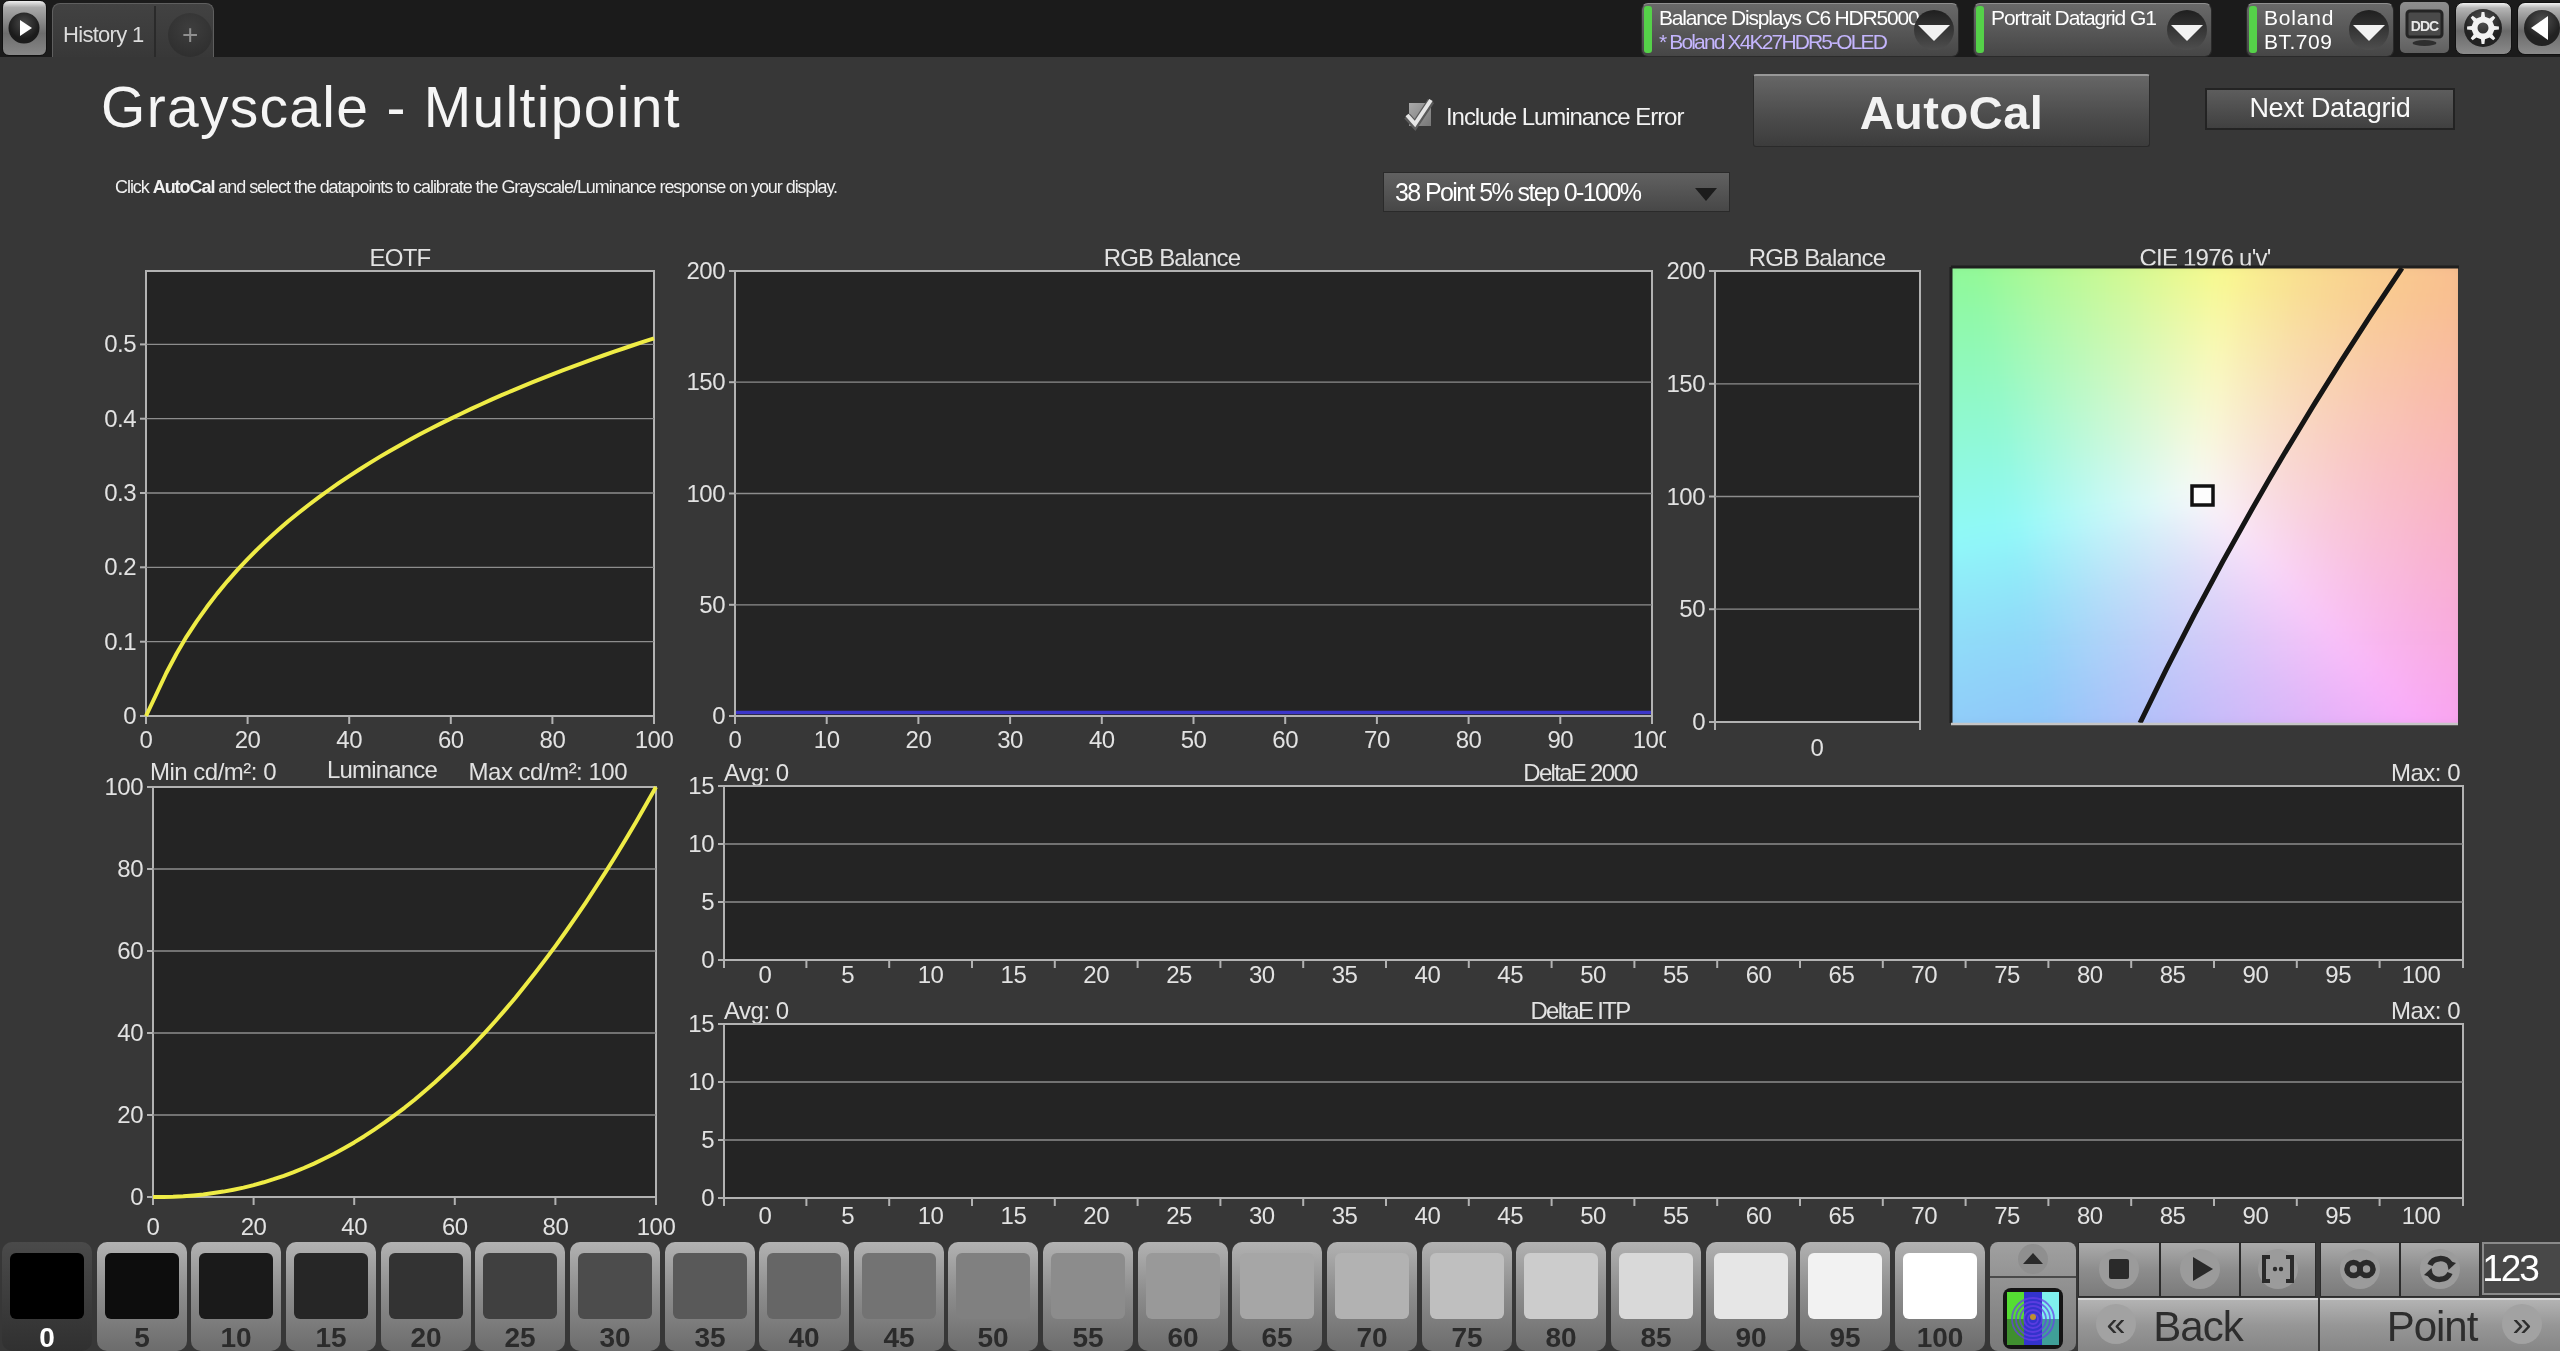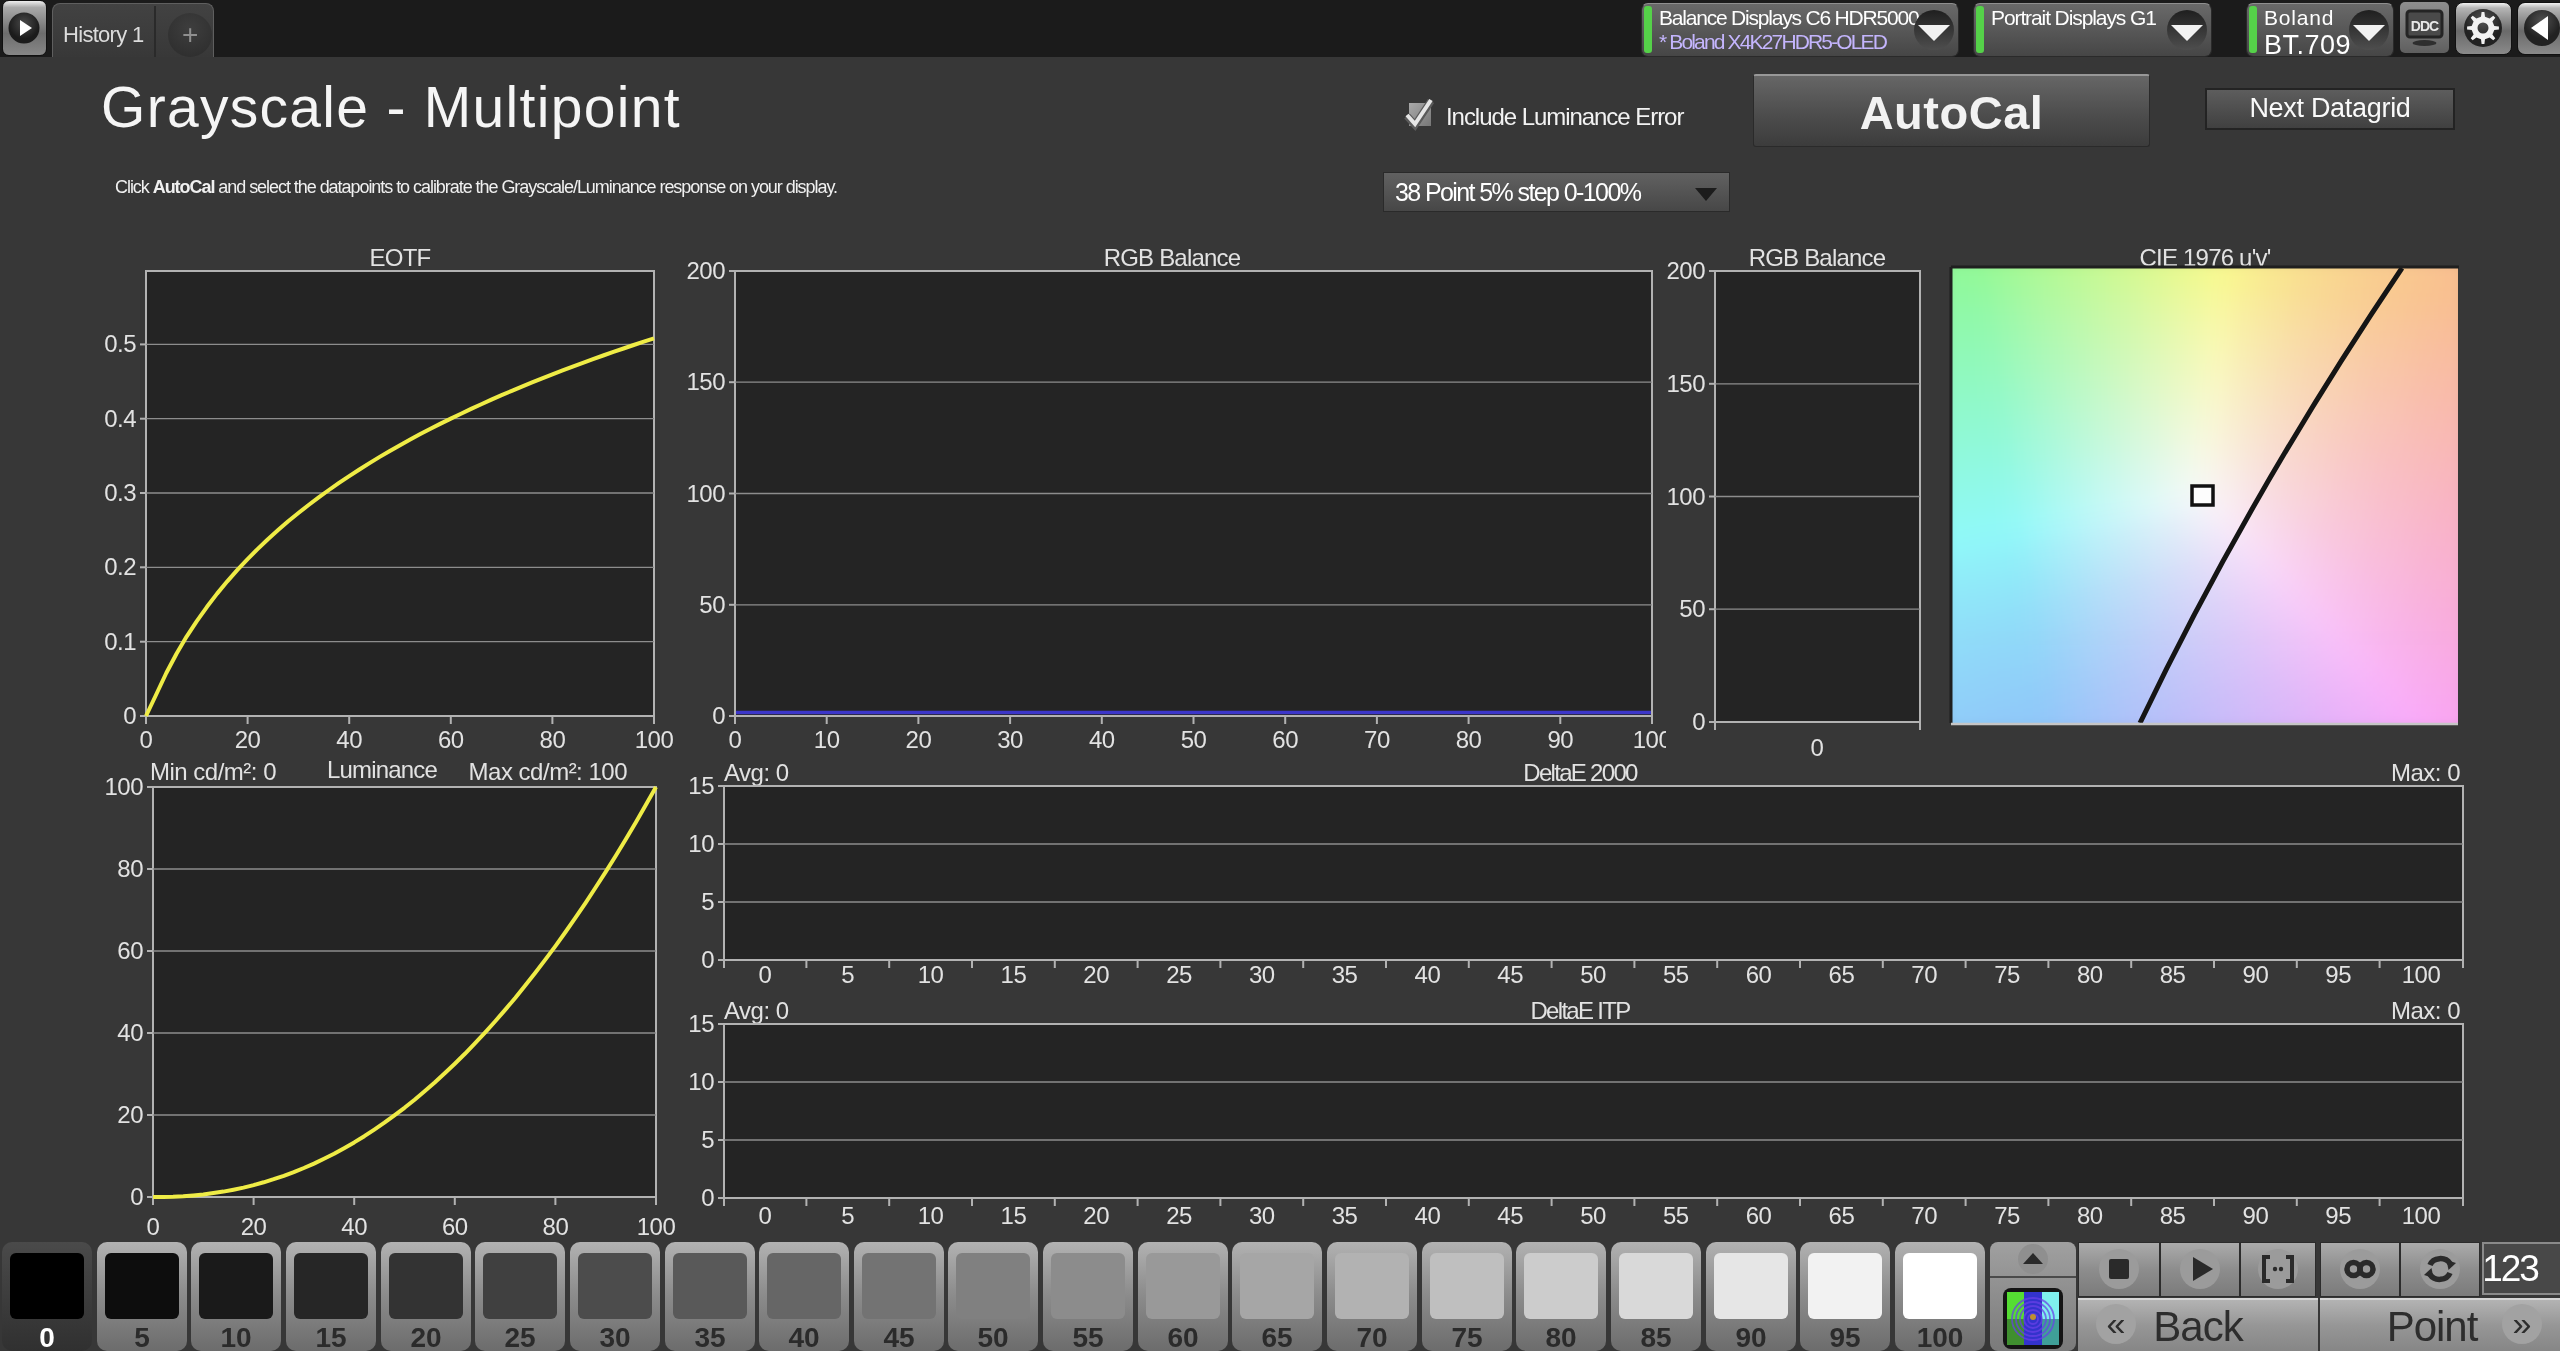--- a/index.html
+++ b/index.html
@@ -35,35 +35,35 @@
       <linearGradient id="dg1641" x1="0" y1="0" x2="0" y2="1">
         <stop offset="0" stop-color="#1f1f1f"></stop>
         <stop offset="1" stop-color="#4e4e4e"></stop>
       </linearGradient>
     </defs>
     <circle cx="22" cy="22" r="20" fill="url(#dg1641)"></circle>
     <path d="M6,17 L38,17 L22,33 Z" fill="#f2f2f2"></path>
   </svg>
 <div class="abs" style="left:1973px;top:3px;width:239px;height:54px;background:linear-gradient(180deg,#696969,#464646);border-radius:7px;border:1px solid #2a2a2a;border-top:1px solid #8f8f8f"></div>
 <div class="abs" style="left:1976px;top:6px;width:8px;height:47px;background:#55d149;border-radius:3px"></div>
-<div class="abs" style="left:1991px;top:6px;font-size:21px;color:#fff;white-space:nowrap;letter-spacing:-1.1px">Portrait Displays G1</div>
+<div class="abs" style="left:1991px;top:6px;font-size:21px;color:#fff;white-space:nowrap;letter-spacing:-1.1px">Portrait Datagrid G1</div>
 <svg style="left:2165px;top:8px" width="44" height="44">
     <defs>
       <linearGradient id="dg1973" x1="0" y1="0" x2="0" y2="1">
         <stop offset="0" stop-color="#1f1f1f"></stop>
         <stop offset="1" stop-color="#4e4e4e"></stop>
       </linearGradient>
     </defs>
     <circle cx="22" cy="22" r="20" fill="url(#dg1973)"></circle>
     <path d="M6,17 L38,17 L22,33 Z" fill="#f2f2f2"></path>
   </svg>
 <div class="abs" style="left:2246px;top:3px;width:148px;height:54px;background:linear-gradient(180deg,#696969,#464646);border-radius:7px;border:1px solid #2a2a2a;border-top:1px solid #8f8f8f"></div>
 <div class="abs" style="left:2249px;top:6px;width:8px;height:47px;background:#55d149;border-radius:3px"></div>
 <div class="abs" style="left:2264px;top:6px;font-size:21px;color:#fff;white-space:nowrap;letter-spacing:0.8px">Boland</div>
-<div class="abs" style="left:2264px;top:30px;font-size:27px;color:#fff;white-space:nowrap;letter-spacing:0.5px">BT.709</div>
+<div class="abs" style="left:2264px;top:30px;font-size:21px;color:#fff;white-space:nowrap;letter-spacing:0.5px">BT.709</div>
 <svg style="left:2347px;top:8px" width="44" height="44">
     <defs>
       <linearGradient id="dg2246" x1="0" y1="0" x2="0" y2="1">
         <stop offset="0" stop-color="#1f1f1f"></stop>
         <stop offset="1" stop-color="#4e4e4e"></stop>
       </linearGradient>
     </defs>
     <circle cx="22" cy="22" r="20" fill="url(#dg2246)"></circle>
     <path d="M6,17 L38,17 L22,33 Z" fill="#f2f2f2"></path>
   </svg>

